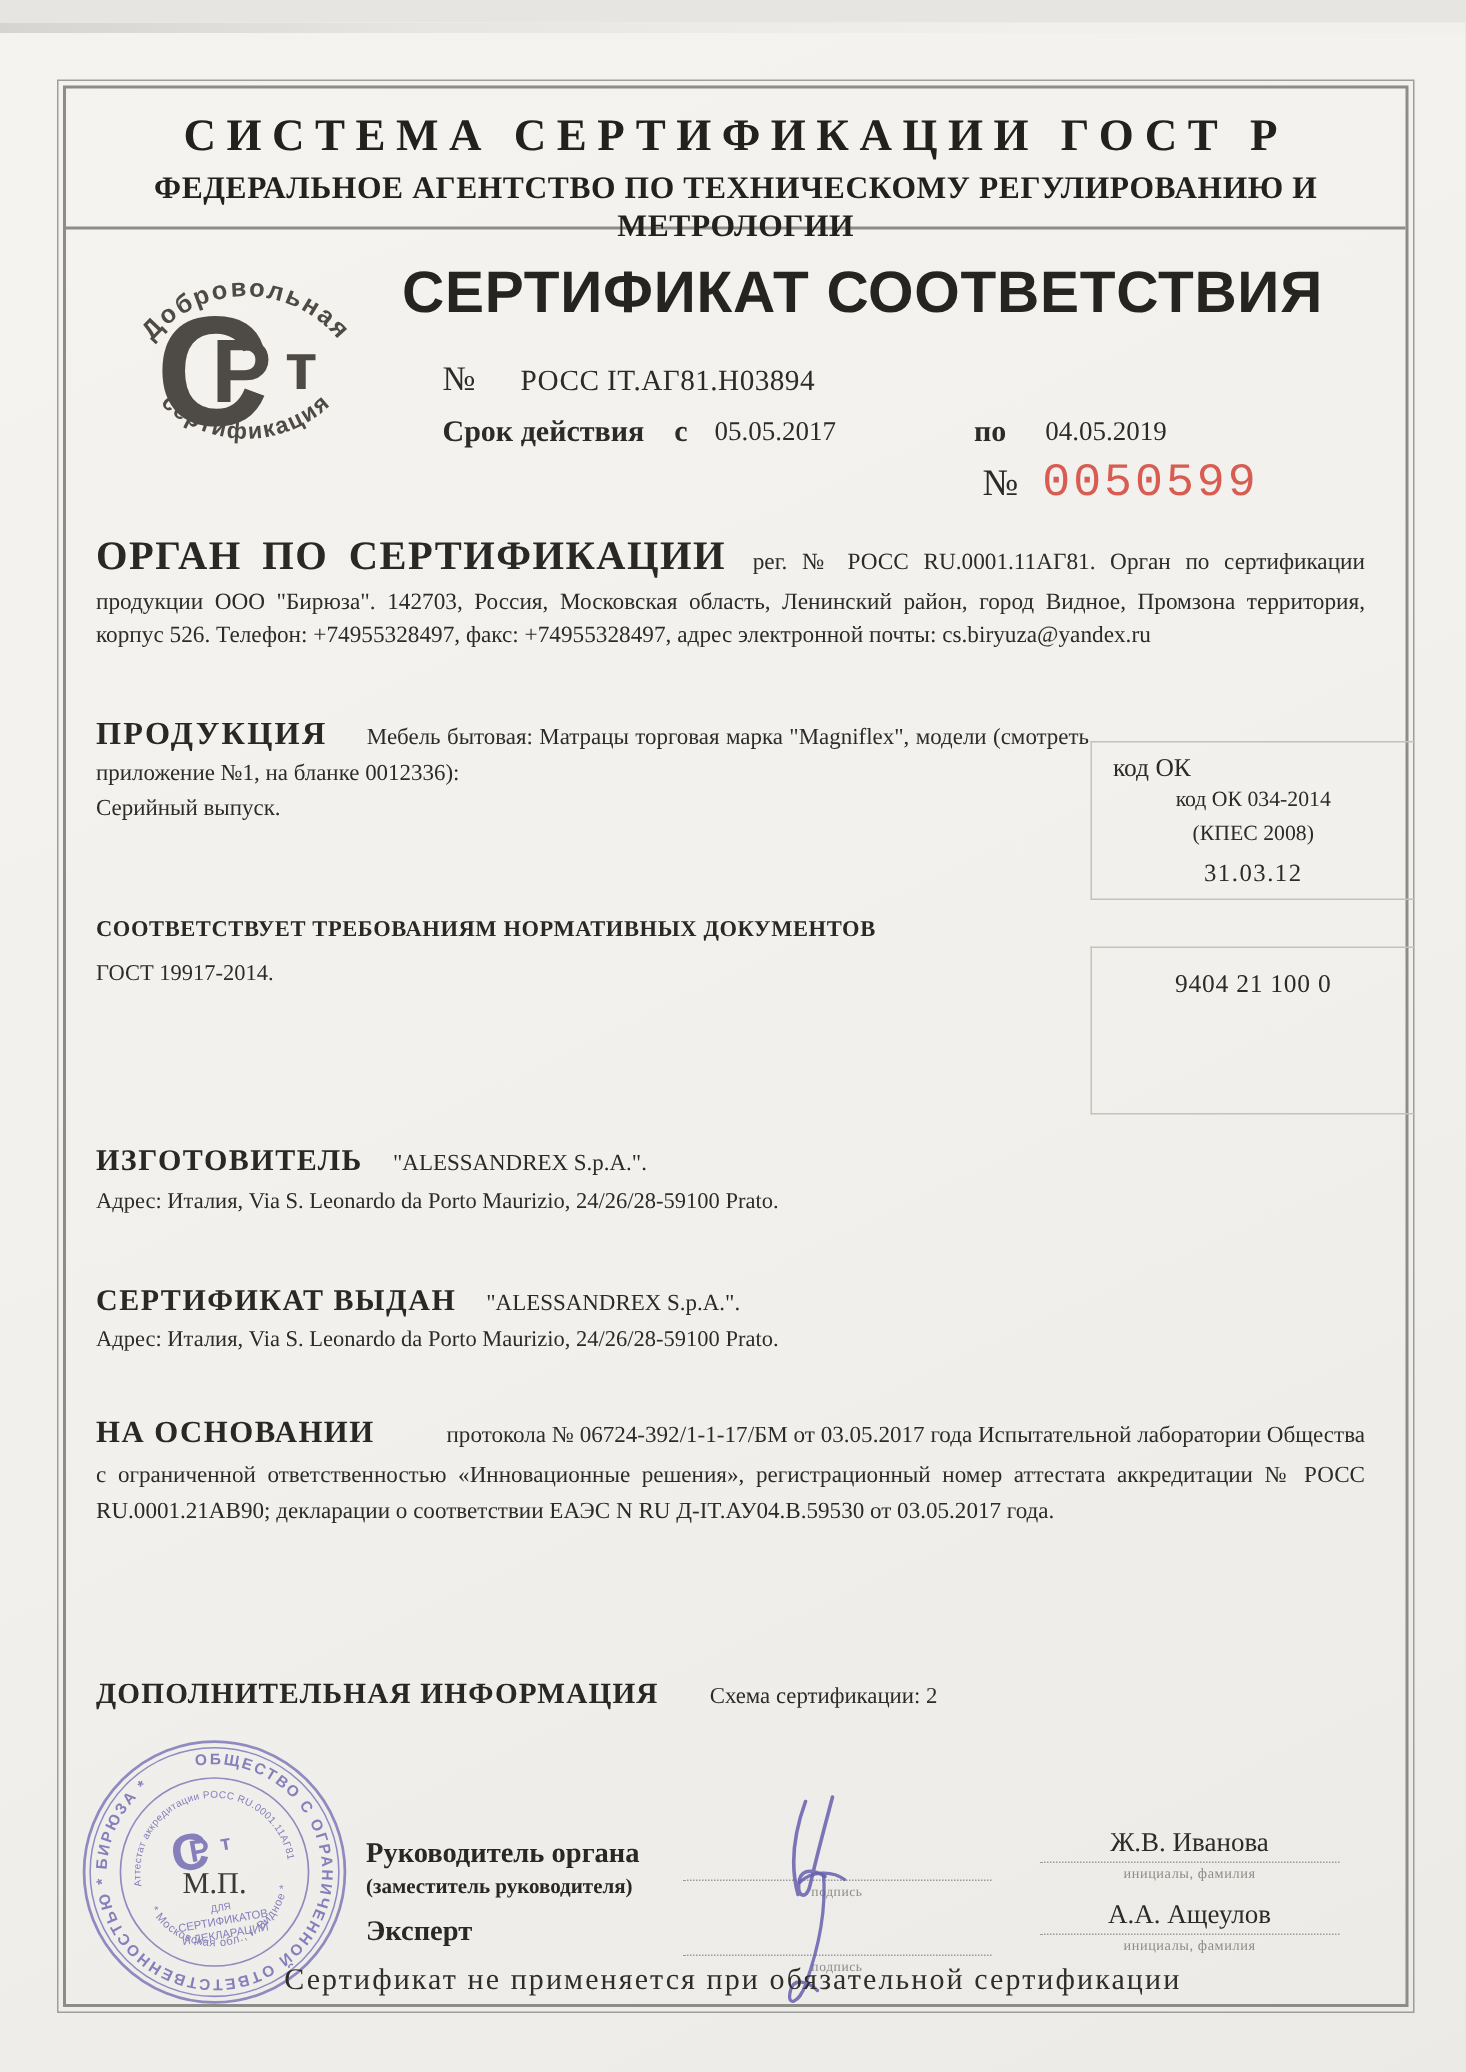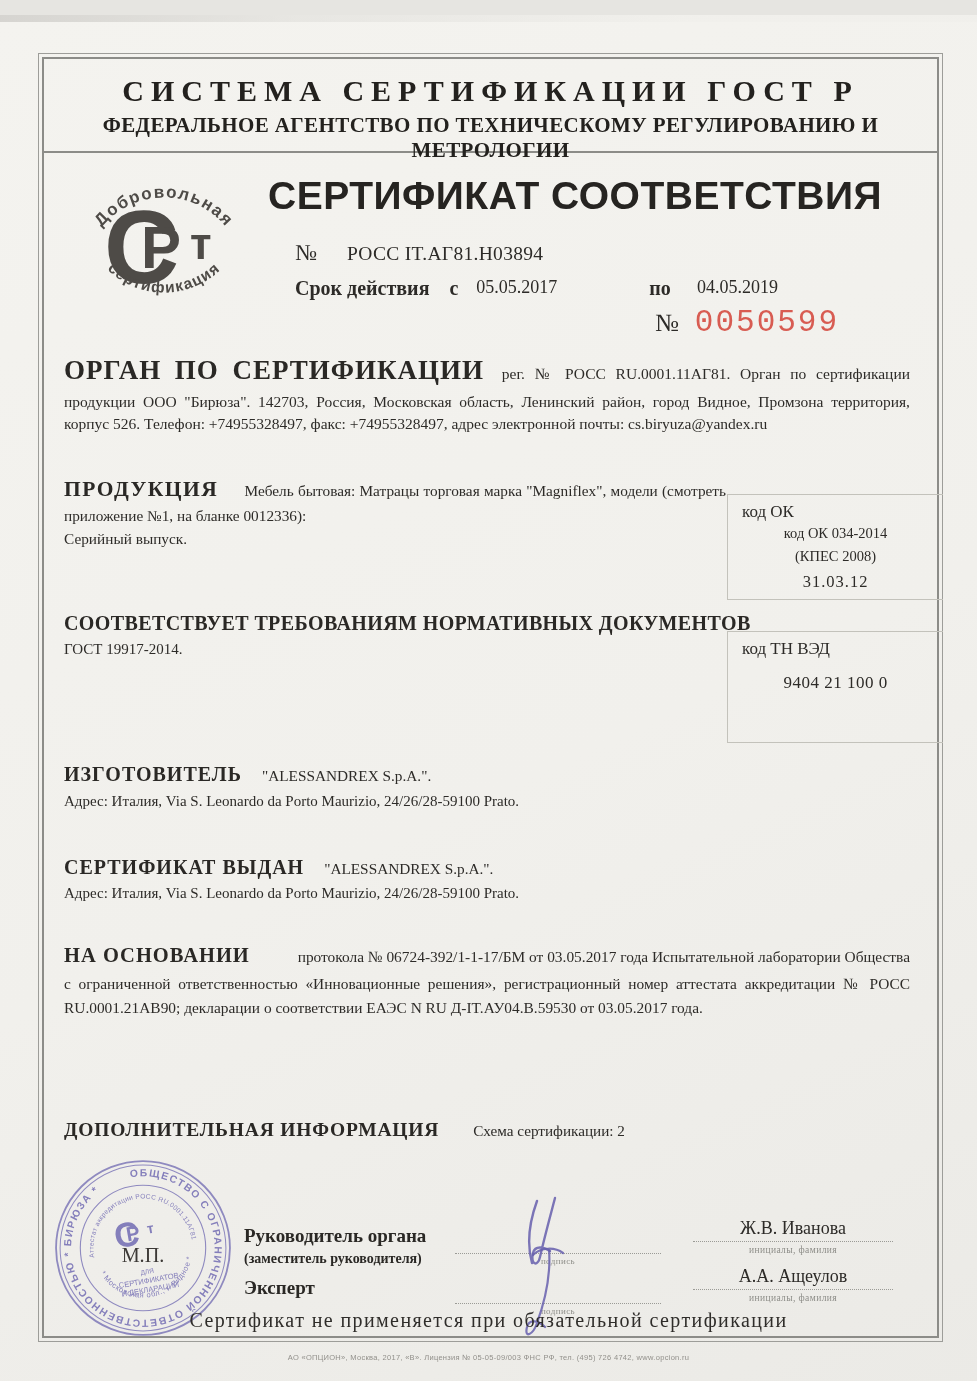--- a/index.html
+++ b/index.html
@@ -92,25 +92,24 @@
     <div>Серийный выпуск.</div>
   </div>
 
   <div class="abs codebox" style="left:727px; top:479px; width:216px; height:106px;">
     <div class="cb-label">код ОК</div>
     <div class="cb-center" style="font-size:14.5px; margin-top:3px;">код ОК 034-2014</div>
     <div class="cb-center" style="font-size:14.5px; margin-top:6px;">(КПЕС 2008)</div>
     <div class="cb-center" style="font-size:16.5px; margin-top:7px; letter-spacing:1px;">31.03.12</div>
   </div>
 
-  <div class="abs sec-h" style="left:64px; top:597px; width:700px; font-size:20px; letter-spacing:.4px;">СООТВЕТСТВУЕТ ТРЕБОВАНИЯМ НОРМАТИВНЫХ ДОКУМЕНТОВ</div>
+  <div class="abs sec-h" style="left:64px; top:597px; width:700px; font-size:15px; letter-spacing:.4px;">СООТВЕТСТВУЕТ ТРЕБОВАНИЯМ НОРМАТИВНЫХ ДОКУМЕНТОВ</div>
   <div class="abs" style="left:64px; top:626px; font-size:15px;">ГОСТ 19917-2014.</div>
 
   <div class="abs codebox" style="left:727px; top:616px; width:216px; height:112px;">
-    <div class="cb-label">код ТН ВЭД</div>
     <div class="cb-center" style="font-size:17px; margin-top:14px; letter-spacing:.5px;">9404 21 100 0</div>
   </div>
 
   <div class="abs" style="left:64px; top:748px; width:720px;">
     <span class="sec-h" style="font-size:20px; letter-spacing:1px; margin-right:16px;">ИЗГОТОВИТЕЛЬ</span>
     <span style="font-size:15.3px;">"ALESSANDREX S.p.A.".</span>
   </div>
   <div class="abs" style="left:64px; top:778px; font-size:15px;">Адрес: Италия, Via S. Leonardo da Porto Maurizio, 24/26/28-59100 Prato.</div>
 
   <div class="abs" style="left:64px; top:841px; width:720px;">
@@ -186,14 +185,13 @@
   </svg>
   <svg class="abs" style="left:505px; top:1230px;" width="80" height="100" viewBox="0 0 80 100">
     <g stroke="#6760ae" stroke-width="2.2" fill="none" stroke-linecap="round" opacity="0.85">
       <path d="M 28 10 C 36 2 50 2 58 8"></path>
       <path d="M 44 4 C 46 30 40 56 32 78 C 28 90 19 94 22 82 C 24 73 34 76 40 82"></path>
     </g>
   </svg>
 
   <div class="abs" style="left:0; top:1294px; width:977px; text-align:center; font-size:20px; letter-spacing:1.4px; color:#2f2d2a;">Сертификат не применяется при обязательной сертификации</div>
 
-  <div class="abs mono-small" style="left:0; top:1338px; width:977px; text-align:center; font-size:7.5px; color:#92908b; letter-spacing:.3px;">АО «ОПЦИОН», Москва, 2017, «В». Лицензия № 05-05-09/003 ФНС РФ, тел. (495) 726 4742, www.opcion.ru</div>
 </div>
 
 </body></html>

